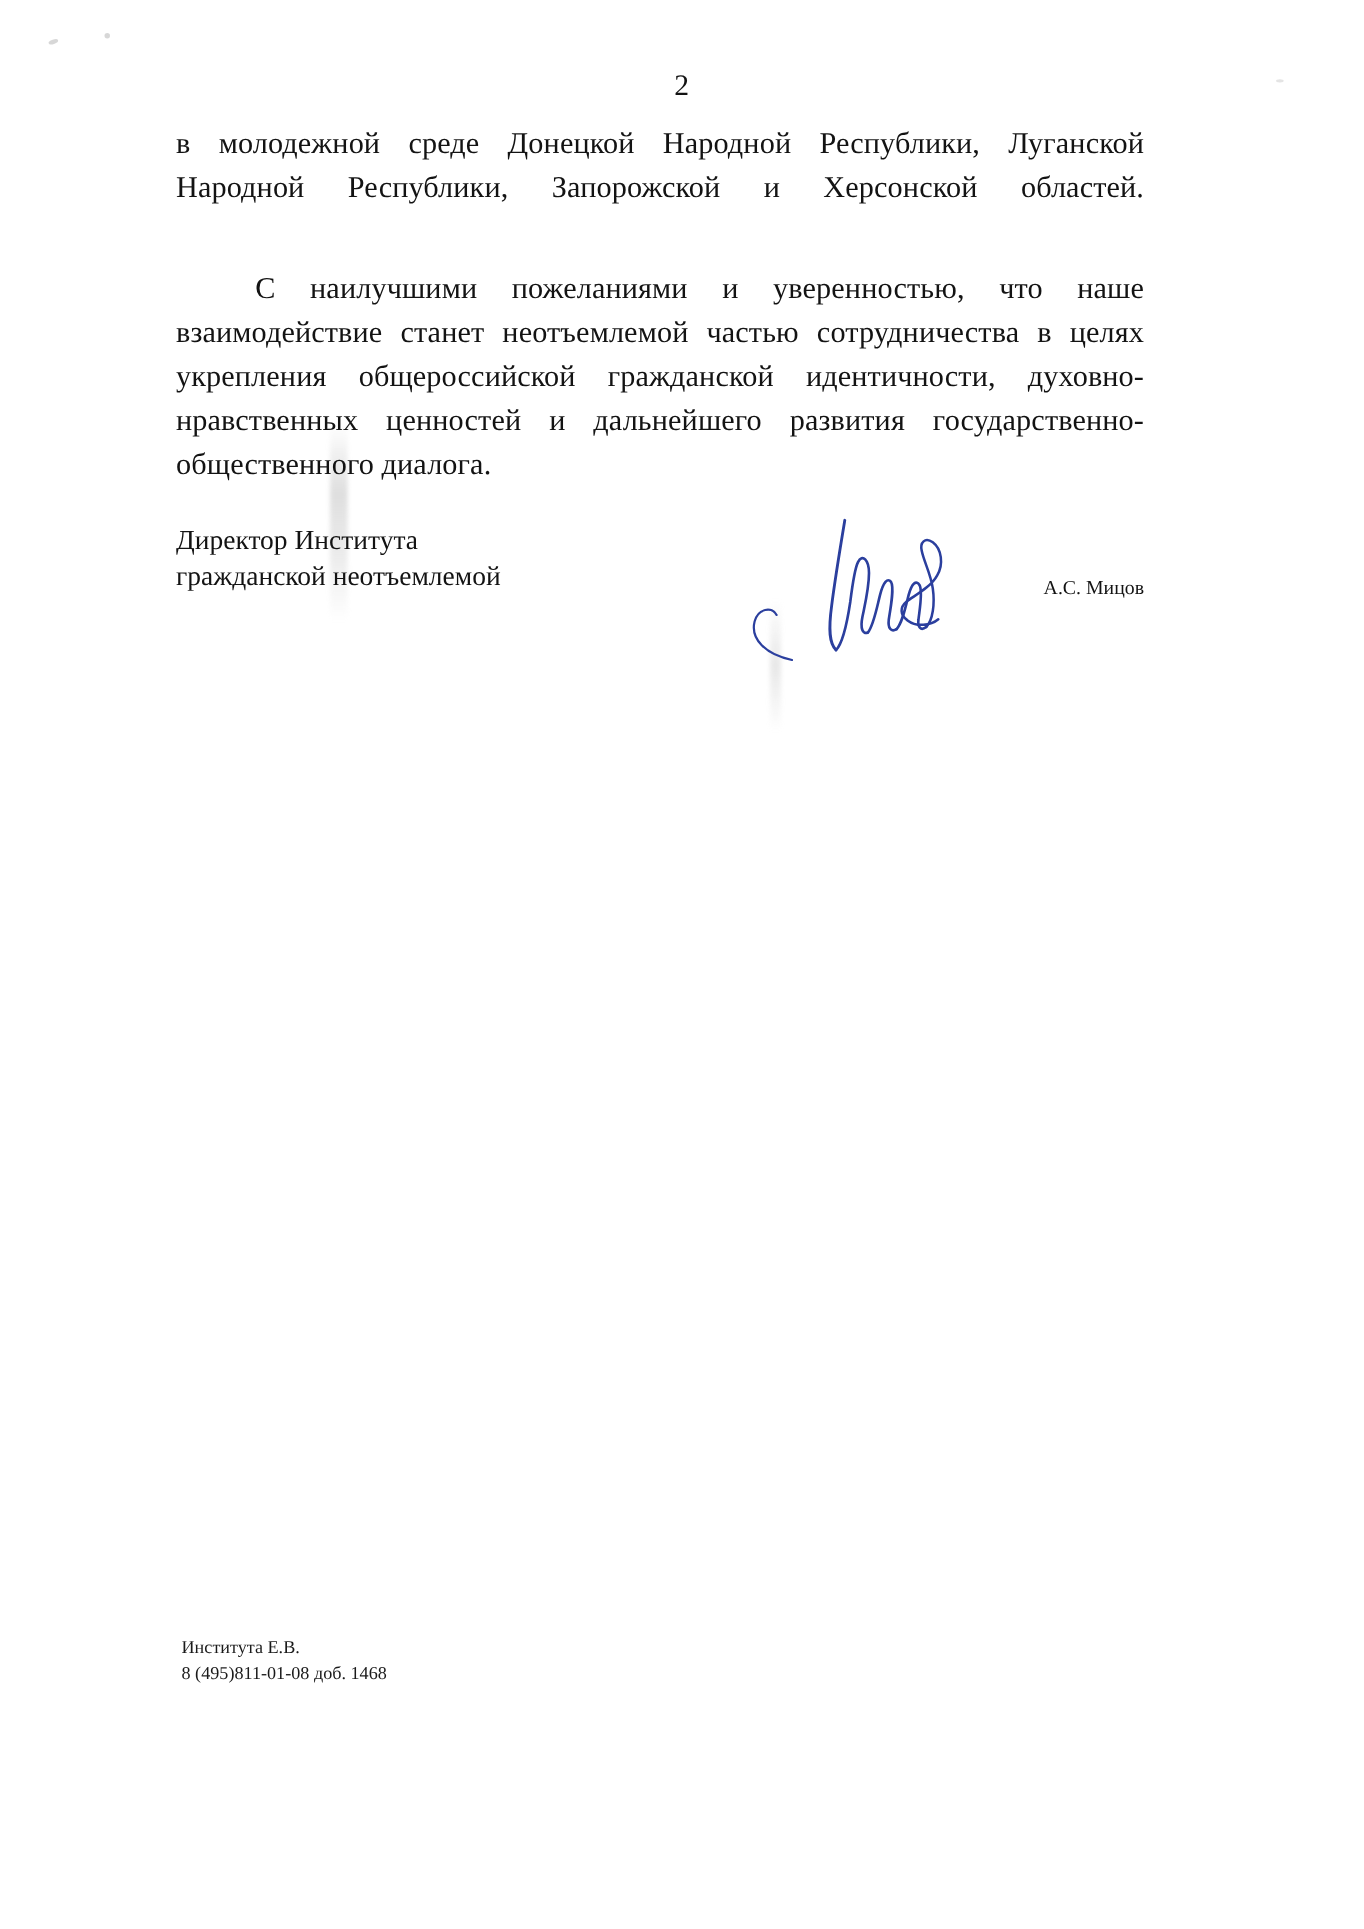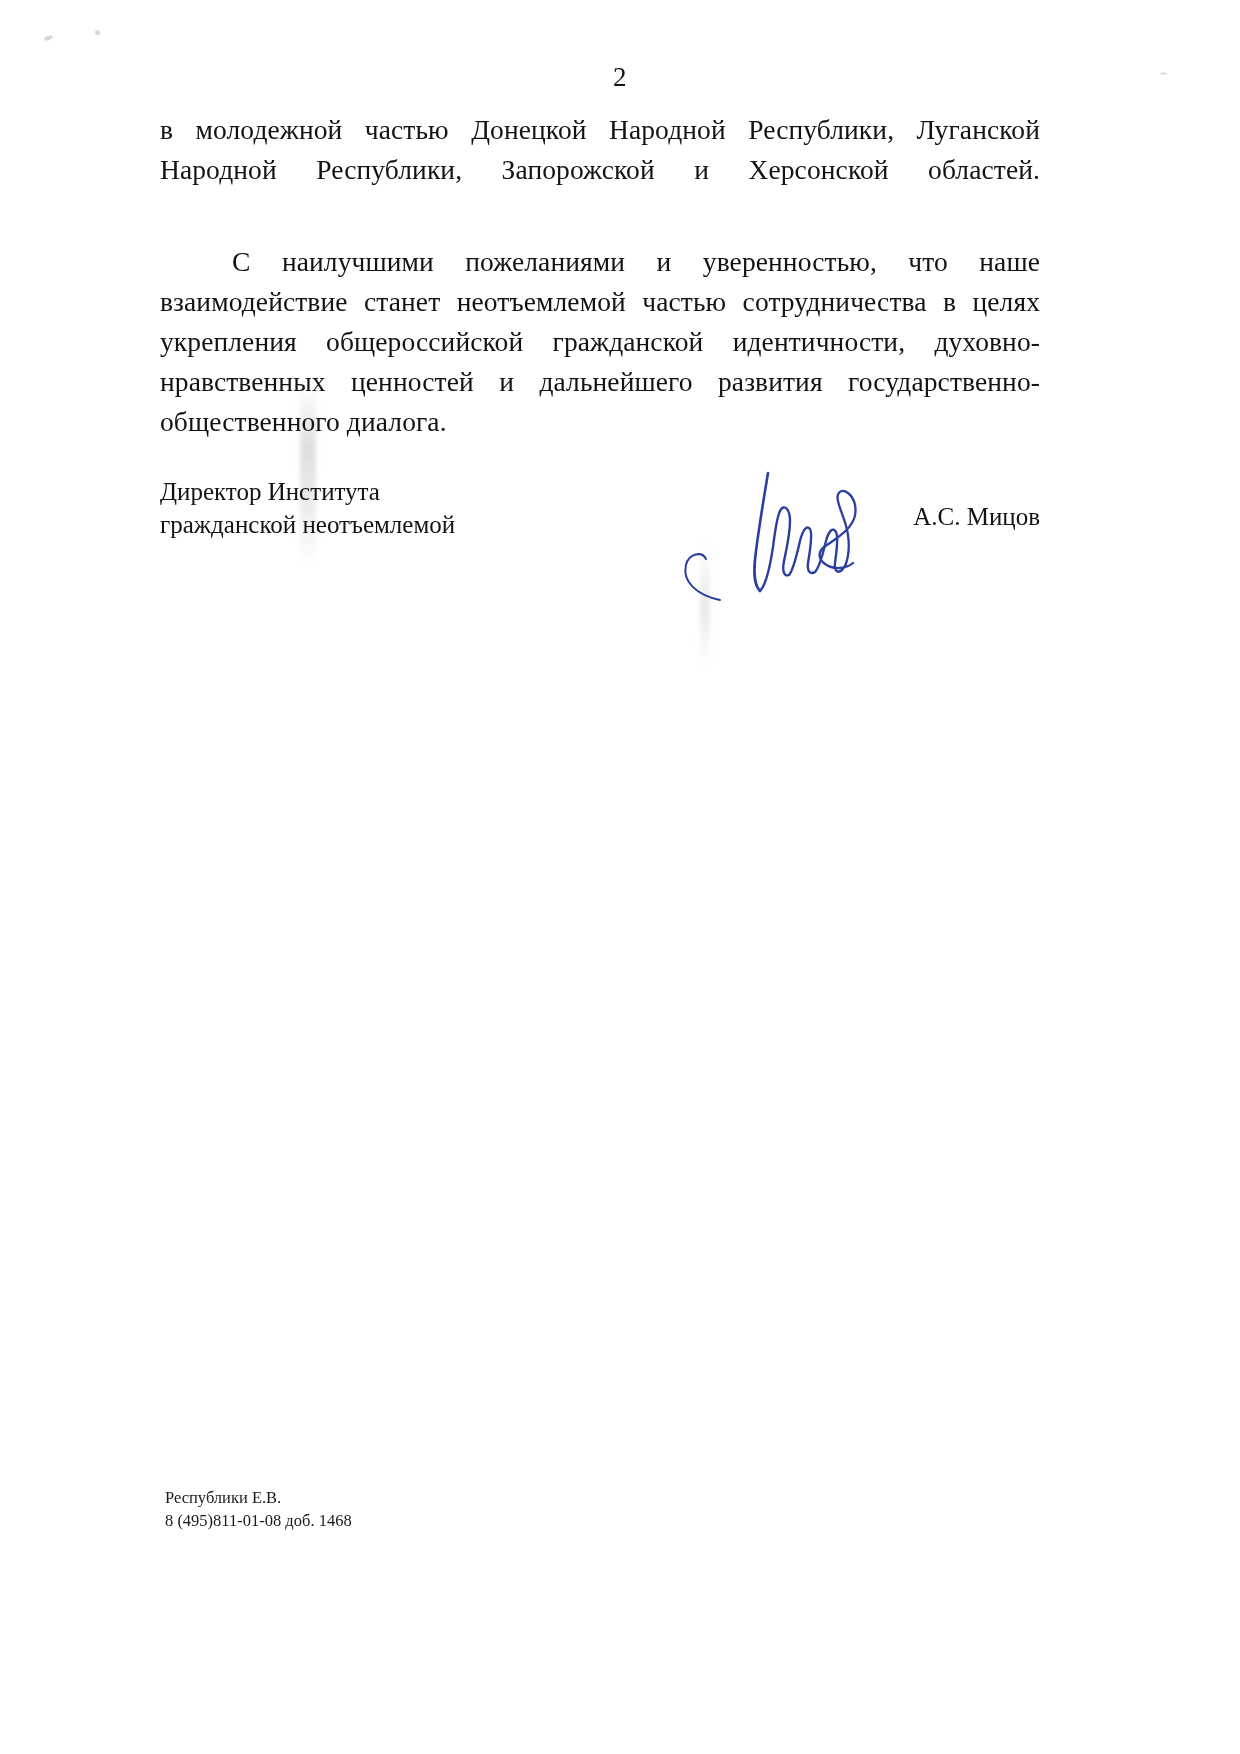--- a/index.html
+++ b/index.html
@@ -93,22 +93,22 @@
     position: absolute;
     left: 0;
     top: 0;
     font-size: 25px;
     line-height: 33px;
   }
   .sig-role div { white-space: nowrap; }
   .sig-name {
     position: absolute;
     right: 0;
-    top: 28px;
-    font-size: 25px;
+    top: 49px;
+    font-size: 18px;
     white-space: nowrap;
   }
   .sig-ink {
     position: absolute;
     left: 500px;
     top: -20px;
     width: 260px;
     height: 150px;
     pointer-events: none;
   }
@@ -130,21 +130,21 @@
 
   <div class="scan-speck speck-a"></div>
   <div class="scan-speck speck-b"></div>
   <div class="scan-speck speck-c"></div>
   <div class="scan-smudge"></div>
   <div class="scan-smudge2"></div>
 
   <div class="page-number">2</div>
 
   <div class="body-block">
-    <p class="para">в молодежной частью Донецкой Народной Республики, Луганской Народной Республики, Запорожской и Херсонской областей.</p>
+    <p class="para">в молодежной среде Донецкой Народной Республики, Луганской Народной Республики, Запорожской и Херсонской областей.</p>
     <p class="para indented last-flush">С наилучшими пожеланиями и уверенностью, что наше взаимодействие станет неотъемлемой частью сотрудничества в целях укрепления общероссийской гражданской идентичности, духовно-нравственных ценностей и дальнейшего развития государственно-общественного диалога.</p>
   </div>
 
   <div class="signature-block">
     <div class="sig-role">
       <div>Директор Института</div>
       <div>гражданской неотъемлемой</div>
     </div>
 
     <svg class="sig-ink" viewBox="0 0 260 150">
@@ -155,17 +155,17 @@
         <path d="M129 120 C 134 114, 137 98, 140 86 C 143 74, 147 70, 150 74 C 153 79, 150 96, 148 108 C 147 116, 150 120, 155 117" stroke-width="2.4"></path>
         <path d="M155 117 C 160 112, 163 98, 166 86 C 169 75, 173 72, 176 77 C 179 83, 176 99, 175 108 C 174 115, 177 119, 182 115" stroke-width="2.4"></path>
         <path d="M182 115 C 188 109, 190 94, 188 80 C 186 66, 180 56, 178 46 C 176 38, 181 33, 188 38 C 196 44, 198 58, 192 68 C 186 79, 172 86, 164 92 C 158 97, 158 104, 165 109 C 173 115, 186 114, 193 108" stroke-width="2.3"></path>
       </g>
     </svg>
 
     <div class="sig-name">А.С. Мицов</div>
   </div>
 
   <div class="footer">
-    <div>Республики Е.В.</div>
+    <div>Института Е.В.</div>
     <div>8 (495)811-01-08 доб. 1468</div>
   </div>
 
 </div>
 
 </body></html>

